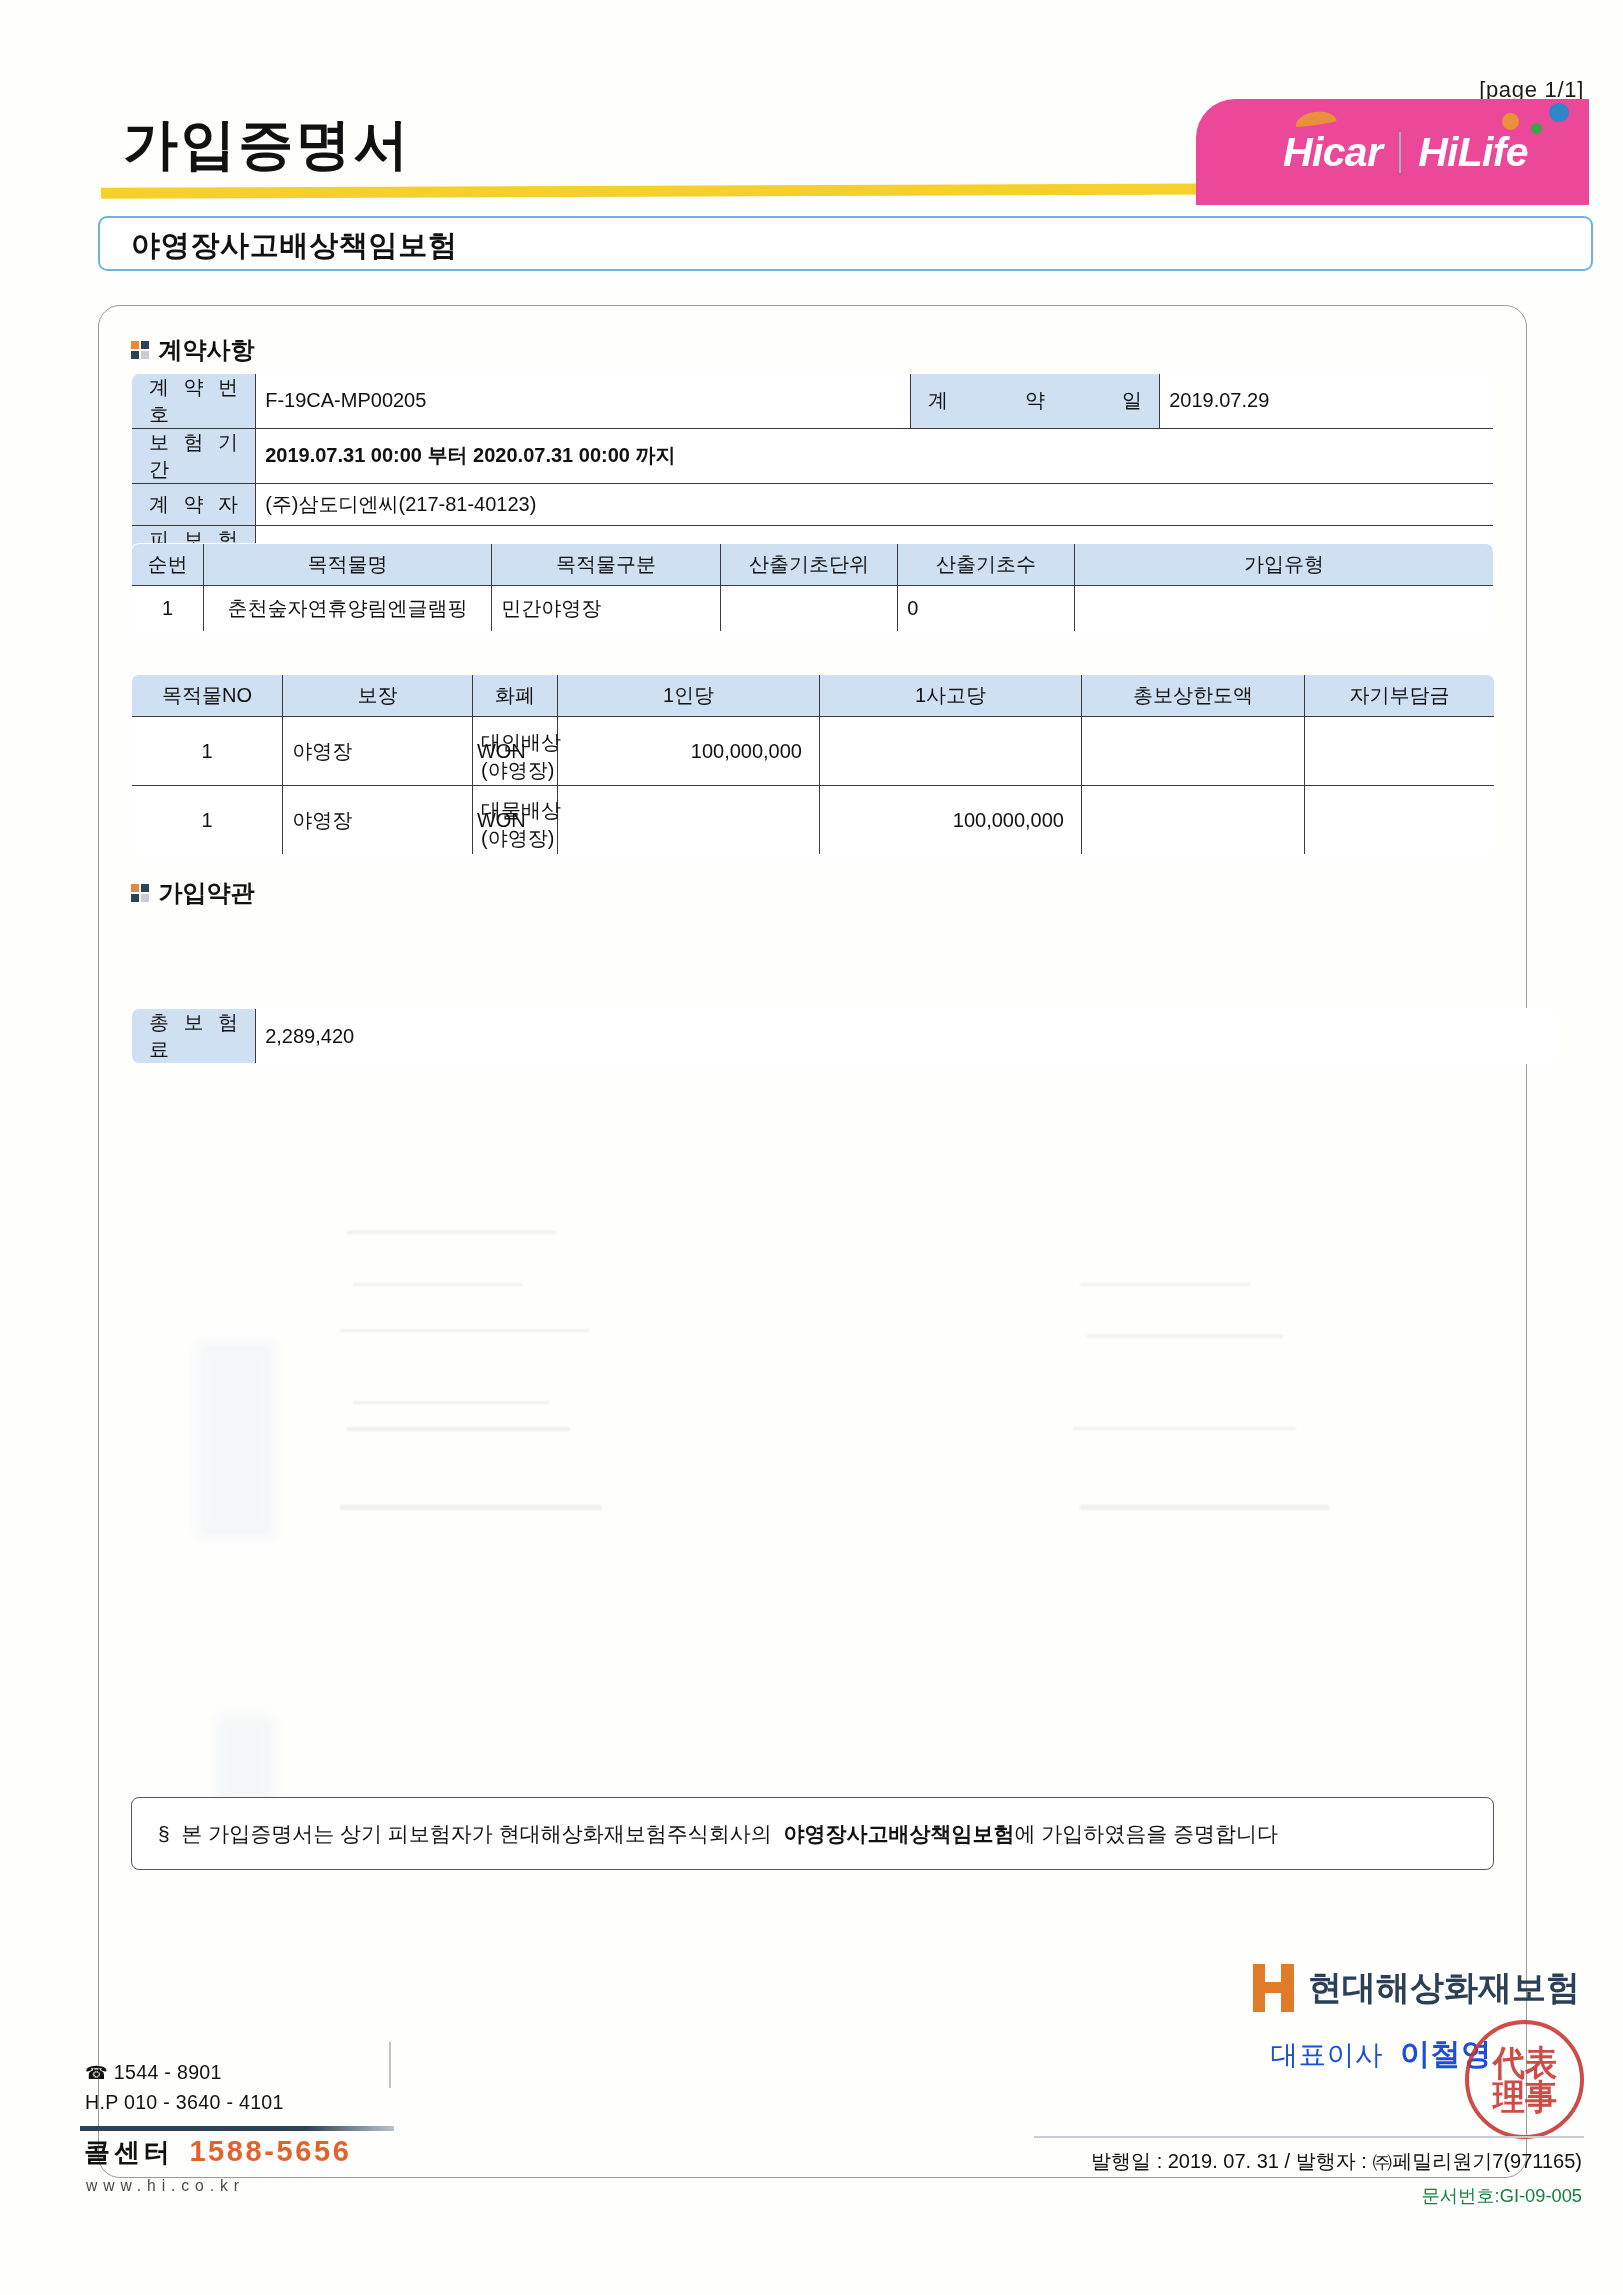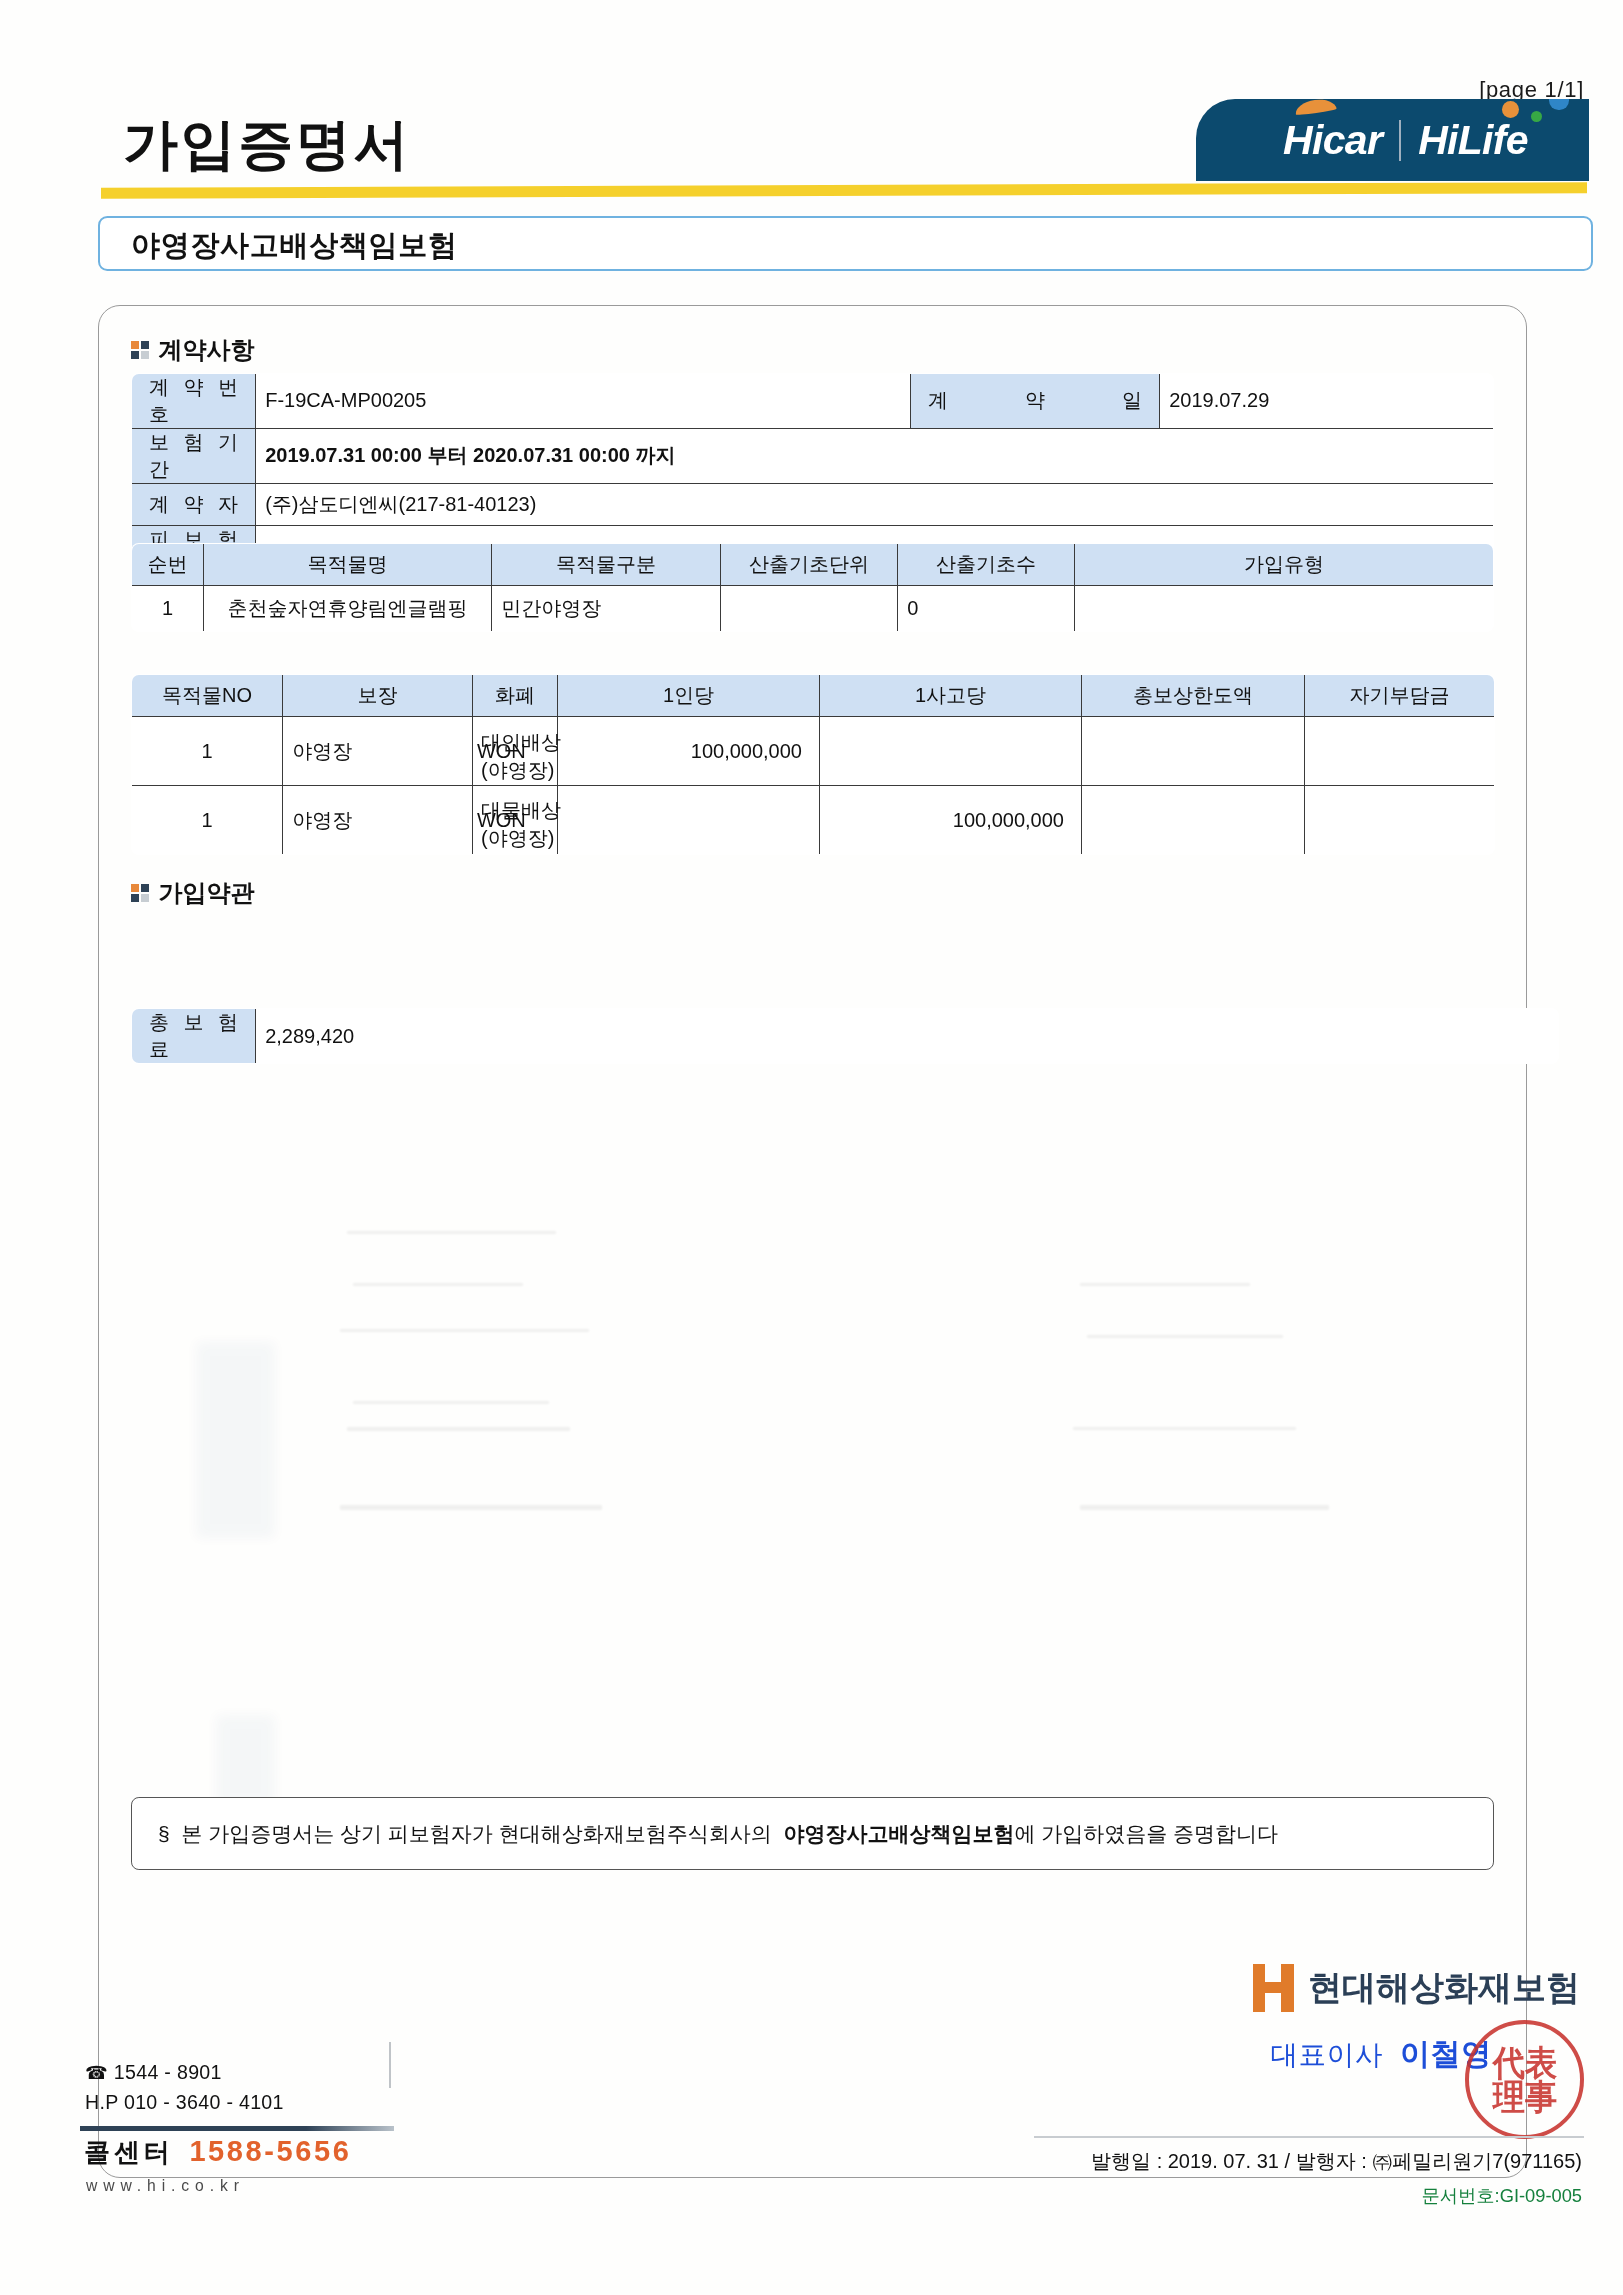--- a/index.html
+++ b/index.html
@@ -23,22 +23,22 @@
     font-size:55px;font-weight:bold;letter-spacing:2.6px;
     color:#111;
   }
   .yellow-bar{
     position:absolute;left:101px;top:185px;
     width:1486px;height:10.5px;background:#f5d02c;
     transform:rotate(-0.22deg);
   }
   .logo-banner{
     position:absolute;right:34px;top:99px;
-    width:393px;height:82px;
-    background:#0c4a6e;
+    width:393px;height:106px;
+    background:#ec4899;
     border-radius:39px 0 0 0;
     overflow:hidden;
   }
   .logo-inner{
     position:absolute;left:0;top:0;right:0;bottom:0;
     display:flex;align-items:center;justify-content:center;
     gap:17px;
     padding-left:26px;
   }
   .logo-word{

